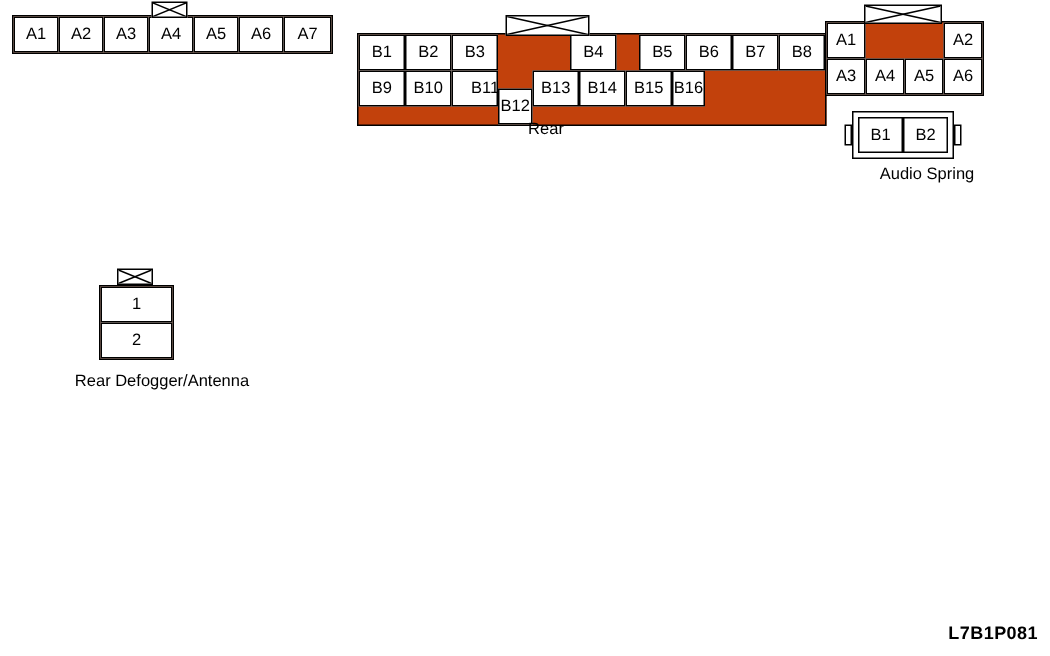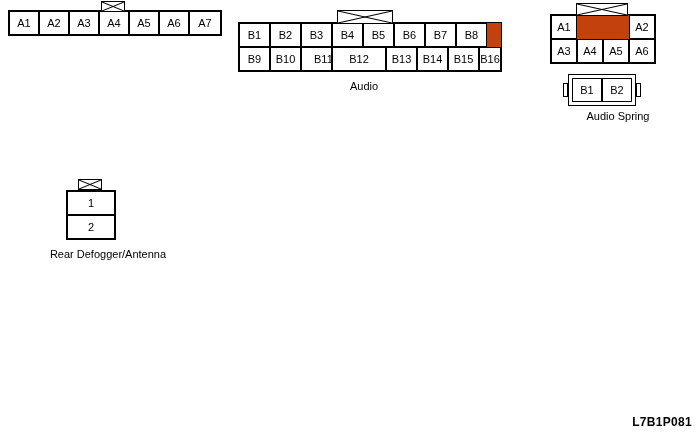--- a/index.html
+++ b/index.html
@@ -133,39 +133,39 @@
     <svg viewBox="0 0 56 14" preserveAspectRatio="none">
       <line x1="0" y1="0" x2="56" y2="14"></line>
       <line x1="56" y1="0" x2="0" y2="14"></line>
     </svg>
   </div>
   <div class="conn-rows">
     <div class="conn-row">
       <div class="cell" style="width:31px;">B1</div>
       <div class="cell" style="width:31px;">B2</div>
       <div class="cell" style="width:31px;">B3</div>
-      <div class="cell" style="width:31px;">B4</div>
-      <div class="cell" style="width:31px;">B5</div>
+      <div class="cell" style="width:31px;margin-left:48px;">B4</div>
+      <div class="cell" style="width:31px;margin-left:15px;">B5</div>
       <div class="cell" style="width:31px;">B6</div>
       <div class="cell" style="width:31px;">B7</div>
       <div class="cell" style="width:31px;">B8</div>
     </div>
     <div class="conn-row">
       <div class="cell" style="width:31px;">B9</div>
       <div class="cell" style="width:31px;">B10</div>
       <div class="cell" style="width:31px;padding-left:12px;">B11</div>
-      <div class="cell" style="width:54px;">B12</div>
+      <div class="cell" style="width:23px;margin-top:12px;">B12</div>
       <div class="cell" style="width:31px;">B13</div>
       <div class="cell" style="width:31px;">B14</div>
       <div class="cell" style="width:31px;">B15</div>
       <div class="cell" style="width:22px;">B16</div>
     </div>
   </div>
 </div>
-<div class="caption" style="left:238px; top:80px; width:252px;">Audio</div>
+<div class="caption" style="left:238px; top:80px; width:252px;">Rear</div>
 
 <div class="connector" style="left:550px; top:14px;">
   <div class="bigx" style="left:26px; top:-11px; width:52px; height:13px;">
     <svg viewBox="0 0 52 13" preserveAspectRatio="none">
       <line x1="0" y1="0" x2="52" y2="13"></line>
       <line x1="52" y1="0" x2="0" y2="13"></line>
     </svg>
   </div>
   <div class="conn-rows">
     <div class="conn-row">

